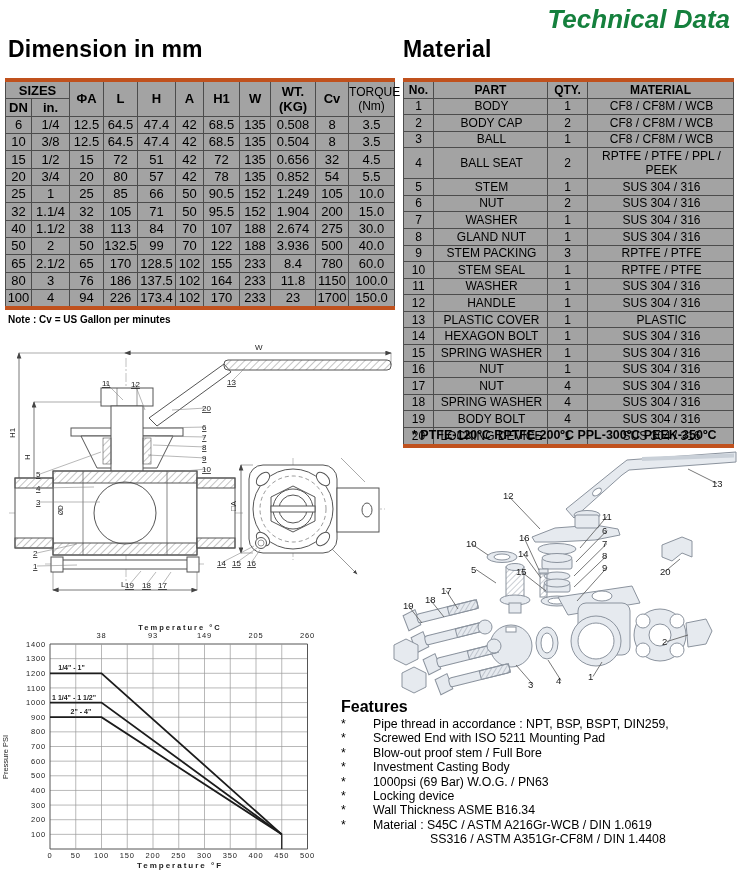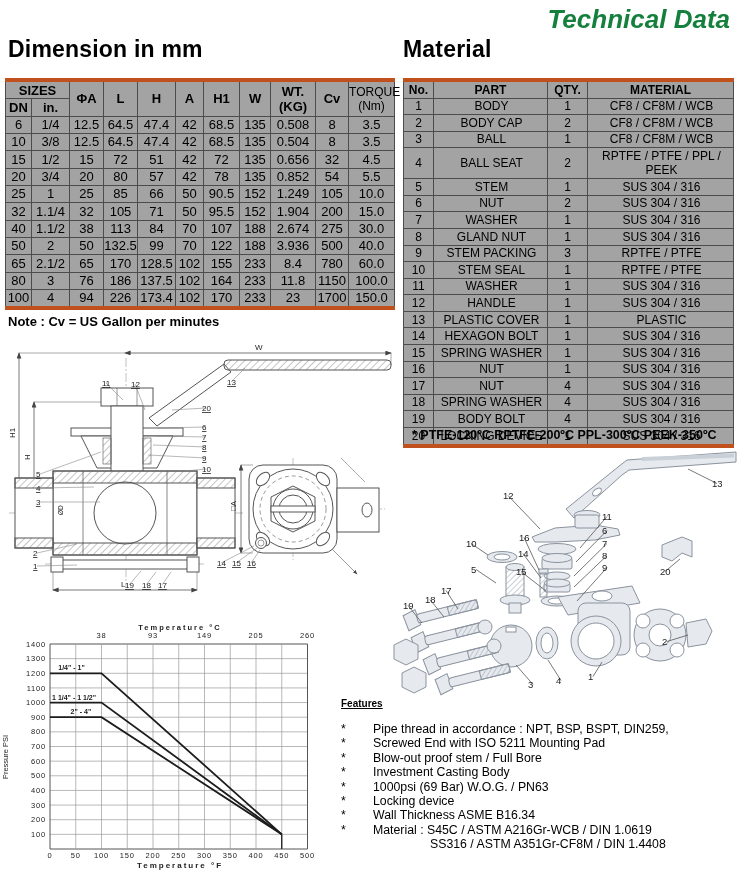--- a/index.html
+++ b/index.html
@@ -10,25 +10,25 @@
   table{border-collapse:collapse;table-layout:fixed;background:#a3a3a3;}
   .dtab{width:377px;border-top:4px solid #C0511D;border-bottom:4px solid #C0511D;}
   .dtab th,.dtab td{border:1px solid #4c4c4c;text-align:center;font-size:13px;padding:0.5px 0;line-height:1.18;}
   .dtab th{font-weight:bold;}
   .dtab th.lt{font-weight:normal;font-size:12px;}
   .mtab{width:280px;border-top:4px solid #C0511D;border-bottom:4px solid #C0511D;}
   .mtab th,.mtab td{border:1px solid #4c4c4c;font-size:12px;padding:0.6px 3px;line-height:1.2;}
   .mtab th{font-weight:bold;text-align:center;}
   .mtab td{text-align:center;}
   .mtab td.l{text-align:center;padding-left:5px;}
-  .note{font-size:13px;font-weight:bold;}
+  .note{font-size:10px;font-weight:bold;}
   .mnote{font-size:12.5px;font-weight:bold;}
   svg text{font-family:"Liberation Sans",sans-serif;fill:#222;}
   .features{width:398px;font-size:12.3px;}
-  .features .fh{font-weight:bold;font-size:10px;margin-bottom:13px;text-decoration:underline;}
+  .features .fh{font-weight:bold;font-size:16px;margin-bottom:1px;}
   .frow{display:flex;line-height:1.17;}
   .fstar{width:32px;flex:0 0 32px;}
   .ftext{flex:1;}
 </style>
 </head>
 <body>
 
 <div class="abs tech-title" style="color:#15803d">Technical Data</div>
 
 <h2 class="sec abs" style="left:8px;top:36px">Dimension in mm</h2>

